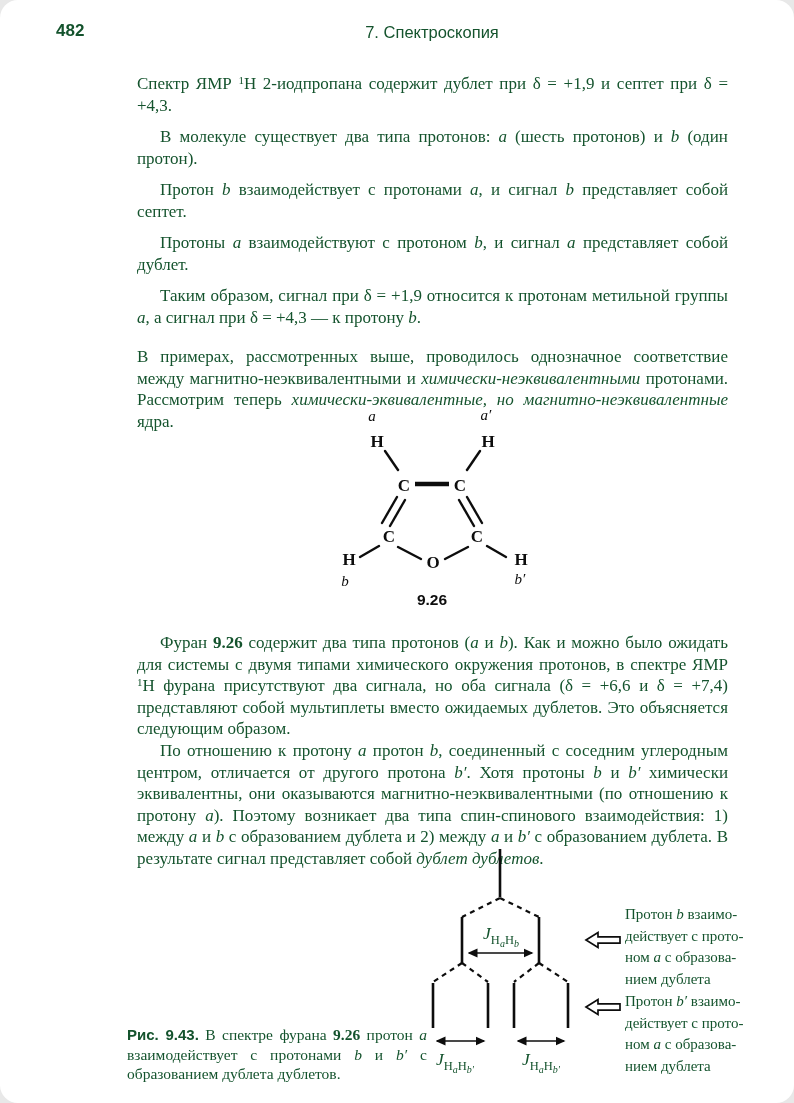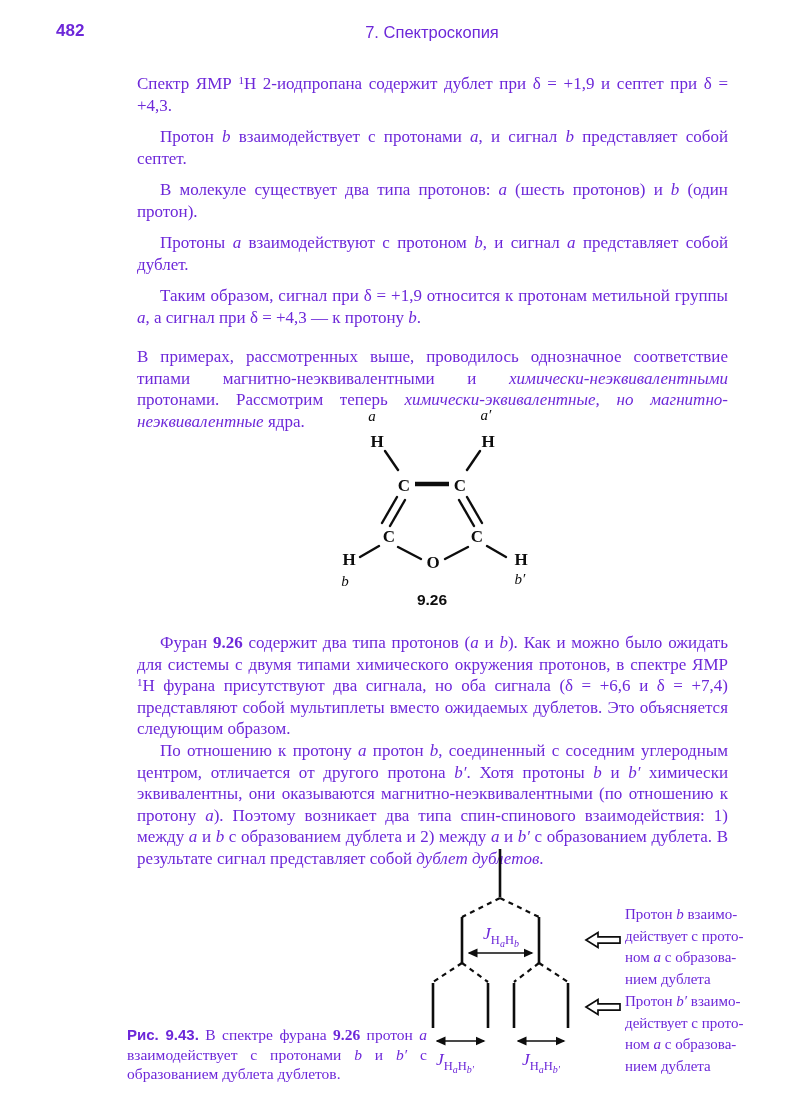--- a/index.html
+++ b/index.html
@@ -1,19 +1,20 @@
 <!DOCTYPE html>
 <html lang="ru"><head>
 <meta charset="utf-8">
 <style>
   html,body{margin:0;padding:0;background:#e8e8e8;}
   .page{
     position:relative;width:794px;height:1103px;background:#ffffff;
-    color:#6d28d9;overflow:hidden;
+    color:#14532d;overflow:hidden;
     font-family:"Liberation Serif",serif;
+    border-radius:18px;
   }
   .abs{position:absolute;}
   
   .hdr-num{left:56px;top:21px;font:bold 17px/20px "Liberation Sans",sans-serif;}
   .hdr-title{left:127px;top:22px;width:610px;text-align:center;
     font:16.5px/20px "Liberation Sans",sans-serif;}
   
   .tb{left:127px;width:611px;font-size:17px;line-height:21.5px;text-align:justify;}
   .tb p{margin:10px;text-indent:23px;}
   .tb p.noindent{text-indent:0;}
@@ -47,29 +48,29 @@
 </head>
 <body>
 
 <div class="page">
 
   <div class="abs hdr-num">482</div>
   <div class="abs hdr-title">7. Спектроскопия</div>
 
   <div class="abs tb" style="top:63px">
     <p class="noindent"><span>Спектр ЯМР </span><span class="seg-sup">1</span><span>Н 2-иодпропана содержит дублет при δ = +1,9 и септет при δ = +4,3.</span></p>
+    <p><span>В молекуле существует два типа протонов: </span><span class="seg-i">a</span><span> (шесть протонов) и </span><span class="seg-i">b</span><span> (один протон).</span></p>
     <p><span>Протон </span><span class="seg-i">b</span><span> взаимодействует с протонами </span><span class="seg-i">a</span><span>, и сигнал </span><span class="seg-i">b</span><span> представляет собой септет.</span></p>
-    <p><span>В молекуле существует два типа протонов: </span><span class="seg-i">a</span><span> (шесть протонов) и </span><span class="seg-i">b</span><span> (один протон).</span></p>
     <p><span>Протоны </span><span class="seg-i">a</span><span> взаимодействуют с протоном </span><span class="seg-i">b</span><span>, и сигнал </span><span class="seg-i">a</span><span> представляет собой дублет.</span></p>
     <p><span>Таким образом, сигнал при δ = +1,9 относится к протонам метильной группы </span><span class="seg-i">a</span><span>, а сигнал при δ = +4,3 — к протону </span><span class="seg-i">b</span><span>.</span></p>
   </div>
 
 
   <div class="abs tb" style="top:336px">
-    <p class="noindent"><span>В примерах, рассмотренных выше, проводилось однозначное соответствие типами магнитно-неэквивалентными и </span><span class="seg-i">химически-неэквивалентными</span><span> протонами. Рассмотрим теперь </span><span class="seg-i">химически-эквивалентные, но магнитно-неэквивалентные</span><span> ядра.</span></p>
+    <p class="noindent"><span>В примерах, рассмотренных выше, проводилось однозначное соответствие между магнитно-неэквивалентными и </span><span class="seg-i">химически-неэквивалентными</span><span> протонами. Рассмотрим теперь </span><span class="seg-i">химически-эквивалентные, но магнитно-неэквивалентные</span><span> ядра.</span></p>
   </div>
 
   <svg class="abs" style="left:0;top:405px" width="794" height="205" viewBox="0 405 794 205">
     <g>
       <line class="bond" x1="385" y1="451" x2="398" y2="470"></line>
       <line class="bond" x1="480" y1="451" x2="467" y2="470"></line>
       <line class="bond-thick" x1="415" y1="484" x2="449" y2="484"></line>
       <line class="bond" x1="397" y1="497" x2="382" y2="523"></line>
       <line class="bond" x1="405" y1="500" x2="390" y2="526"></line>
       <line class="bond" x1="467" y1="497" x2="482" y2="523"></line>

